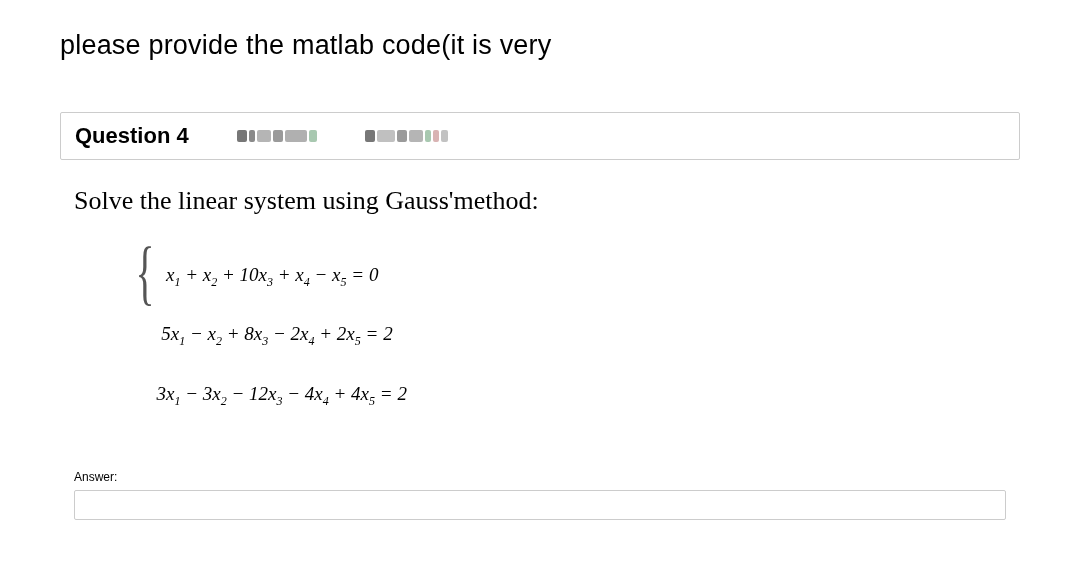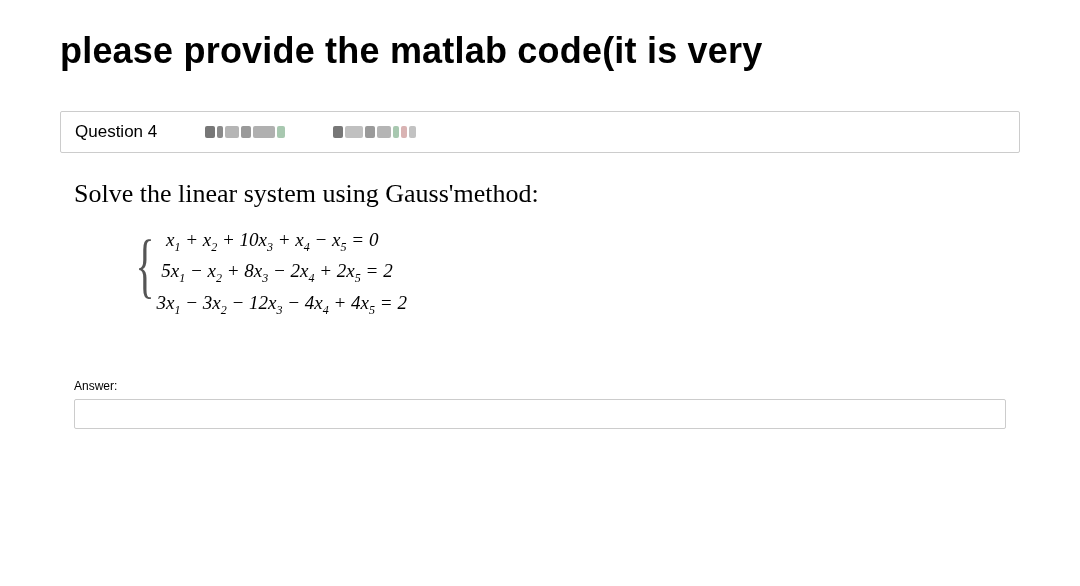--- a/index.html
+++ b/index.html
@@ -9,38 +9,38 @@
     width: 1080px;
     height: 586px;
     background: #fff;
     font-family: Arial, Helvetica, sans-serif;
     color: #000;
   }
   .page {
     padding: 28px 60px 0 60px;
   }
   .intro {
-    font-size: 36px;
-    font-weight: 700;
+    font-size: 27px;
+    font-weight: 400;
     line-height: 1.3;
-    margin-bottom: 36px;
+    margin-bottom: 49px;
     letter-spacing: 0.2px;
   }
   .qbox {
     border: 1px solid #ccc;
     border-radius: 2px;
     padding: 10px 14px;
     display: flex;
     align-items: center;
     gap: 48px;
     margin-bottom: 24px;
   }
   .qlabel {
-    font-weight: 400;
-    font-size: 17px;
+    font-weight: 700;
+    font-size: 22px;
   }
   .blurred {
     display: flex;
     gap: 2px;
     align-items: center;
   }
   .bstrip {
     height: 12px;
     border-radius: 2px;
     background: #bfbfbf;
@@ -82,21 +82,21 @@
     margin-right: 2px;
     color:#555;
     position: relative;
     top: -3px;
   }
   .eqlines {
     display: flex;
     flex-direction: column;
     justify-content: center;
   }
-  .eqlines .ln { white-space: nowrap; }
+  .eqlines .ln { white-space: nowrap; margin-top: 28px; }
   .sub { font-size: 12px; vertical-align: sub; font-style: italic; }
   .answer-block {
     margin-top: 60px;
     padding: 0 14px;
   }
   .answer-label {
     font-size: 12px;
     margin-bottom: 6px;
   }
   .answer-input {

